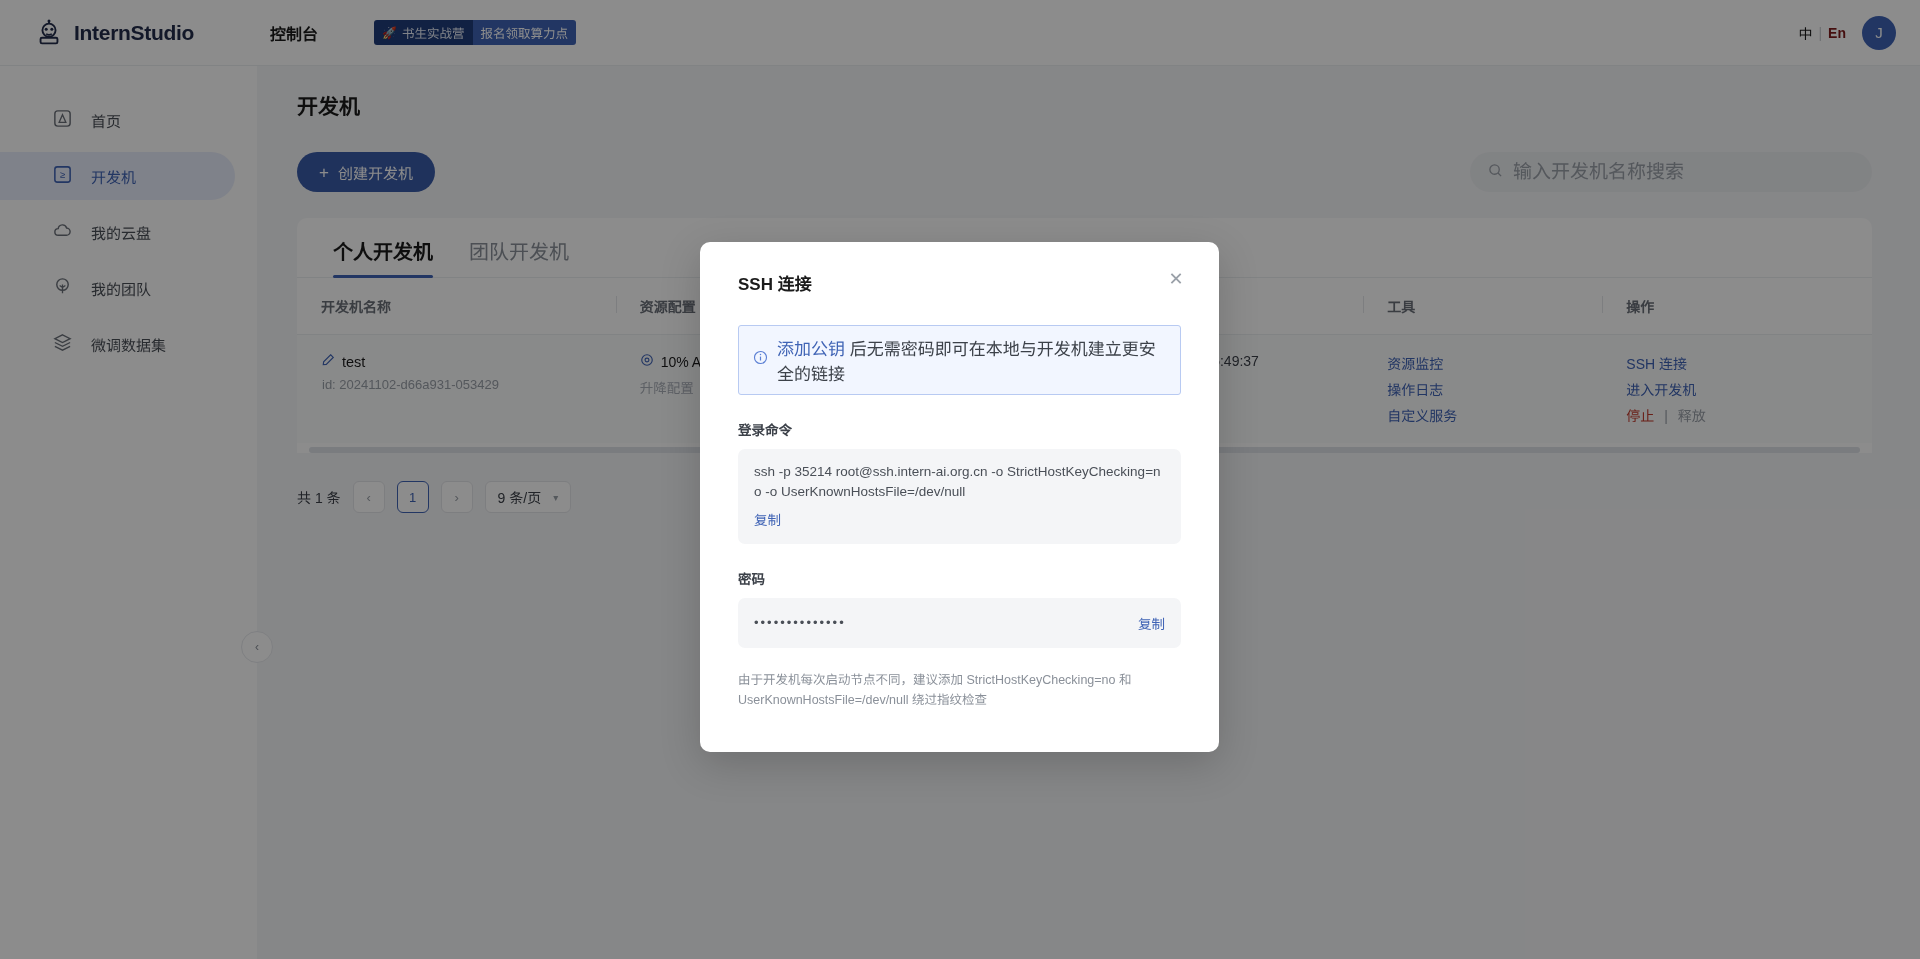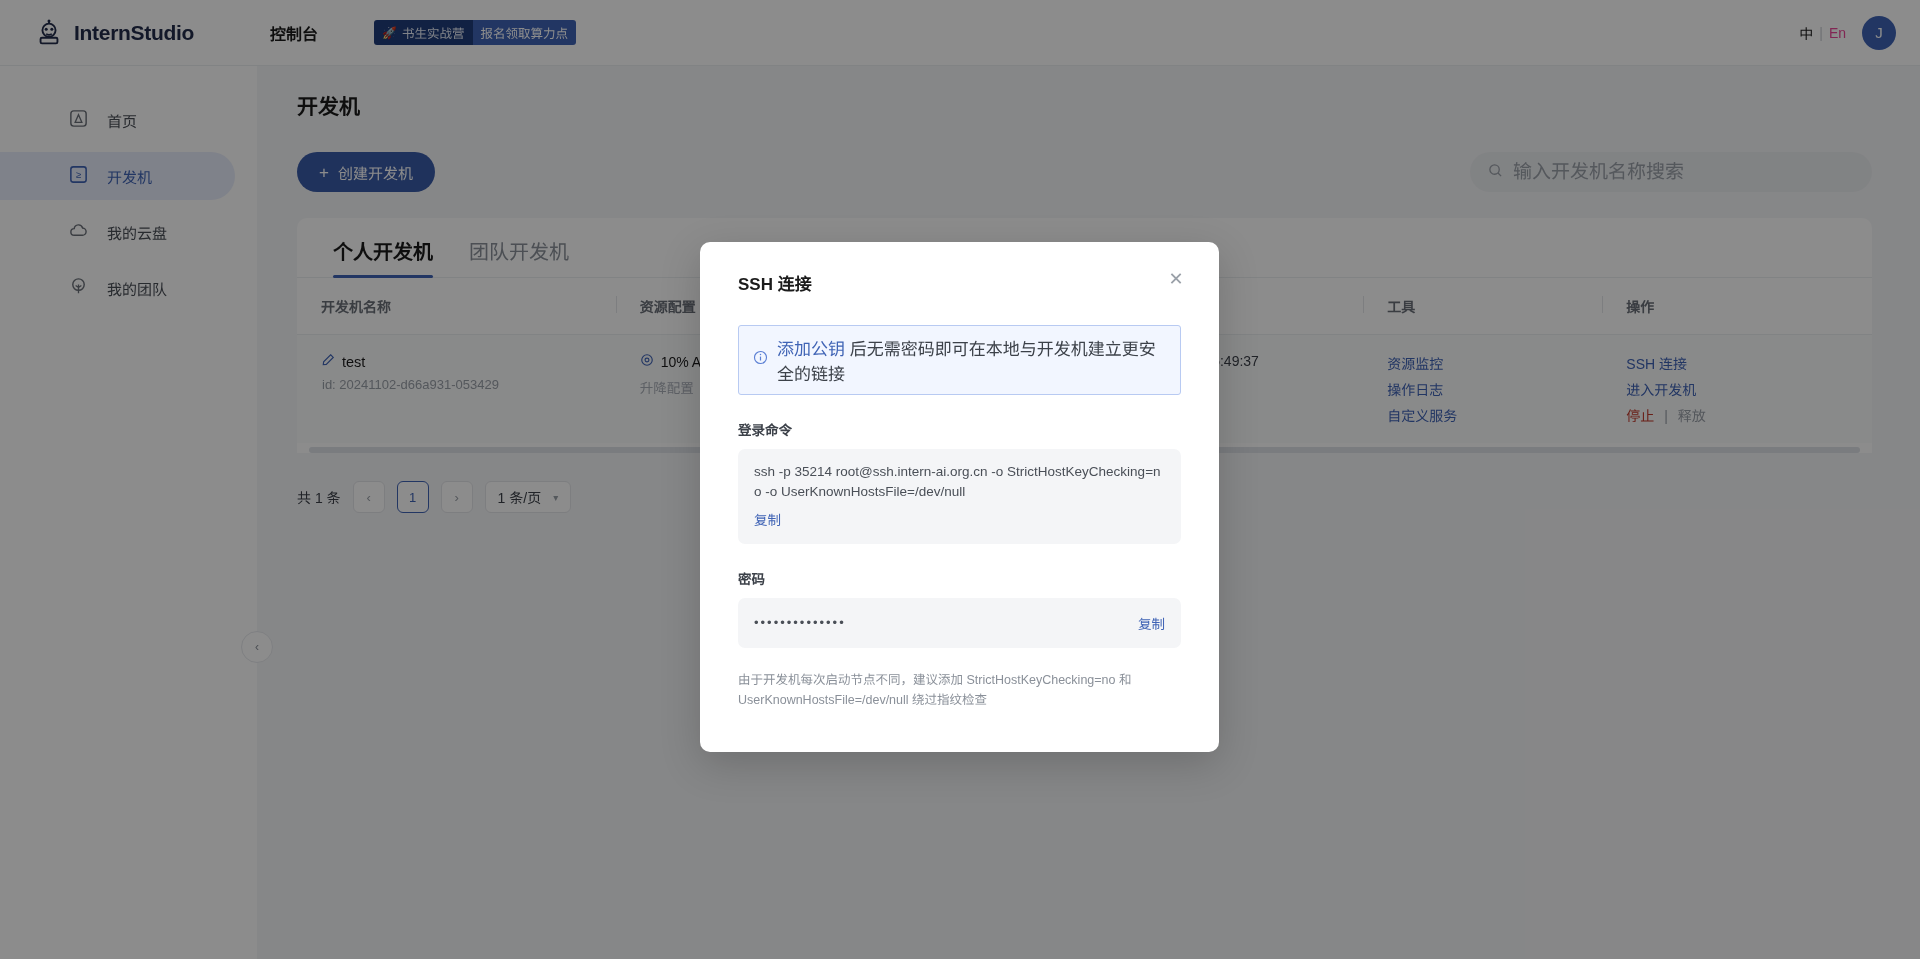--- a/index.html
+++ b/index.html
@@ -51,39 +51,39 @@
     padding: 0 8px; height: 100%;
     display: flex; align-items: center;
   }
   .rocket { font-size: 12px; }
   .topbar-right {
     margin-left: auto; margin-right: 24px;
     display: flex; align-items: center; gap: 16px;
   }
   .lang { font-size: 14px; color: #1b1b1b; display: flex; align-items: center; gap: 6px; }
   .lang .sep { color: #c9ccd2; }
-  .lang .en { color: #ec4899; }
+  .lang .en { color: #7f1d1d; font-weight: bold; }
   .avatar {
     width: 34px; height: 34px; border-radius: 50%;
     background: #3f63b5; color: #fff;
     display: flex; align-items: center; justify-content: center;
     font-size: 15px;
   }
 
   
   .sidebar {
     position: absolute; top: 66px; left: 0; width: 257px; height: 893px;
     background: #ffffff; padding-top: 22px;
   }
   .nav-item {
     position: relative;
     height: 48px; margin: 8px 22px 8px 0;
     border-radius: 0 24px 24px 0;
     display: flex; align-items: center; gap: 18px;
-    padding-left: 68px;
+    padding-left: 52px;
     font-size: 15px; color: #4a4f57;
     cursor: pointer;
   }
   .nav-item.active { background: #e8edfb; color: #3f63b5; font-weight: 500; }
   .nav-item svg { flex: 0 0 auto; }
   .collapse-handle {
     position: absolute; top: 565px; left: 241px;
     width: 32px; height: 32px; border-radius: 50%;
     background: #ffffff; border: 1px solid #e7e9ed;
     display: flex; align-items: center; justify-content: center;
@@ -302,20 +302,30 @@
         <span>我的云盘</span>
       </div>
       <div class="nav-item">
         <span>
           <svg width="21" height="21" viewBox="0 0 22 22">
               <circle cx="11" cy="9" r="6" fill="none" stroke="#6b7079" stroke-width="1.5"></circle>
               <path d="M11 9 L11 18 M11 12 L8 10 M11 12 L14 10" stroke="#6b7079" stroke-width="1.4" fill="none"></path>
             </svg>
         </span>
         <span>我的团队</span>
+      </div>
+      <div class="nav-item">
+        <span>
+          <svg width="21" height="21" viewBox="0 0 22 22">
+              <path d="M11 3 L19 7 L11 11 L3 7 Z" fill="none" stroke="#6b7079" stroke-width="1.4"></path>
+              <path d="M3 11 L11 15 L19 11" fill="none" stroke="#6b7079" stroke-width="1.4"></path>
+              <path d="M3 15 L11 19 L19 15" fill="none" stroke="#6b7079" stroke-width="1.4"></path>
+            </svg>
+        </span>
+        <span>微调数据集</span>
       </div>
       <div class="collapse-handle">
         <span>‹</span>
       </div>
     </div>
 
     <div class="content">
       <div class="page-title">开发机</div>
 
       <div class="toolbar">
@@ -415,21 +425,21 @@
       <div class="pagination">
         <span>共 1 条</span>
         <button class="pg-btn">
           <span>‹</span>
         </button>
         <button class="pg-btn current">1</button>
         <button class="pg-btn">
           <span>›</span>
         </button>
         <div class="pg-size">
-          <span>1 条/页</span>
+          <span>9 条/页</span>
           <span class="caret">▾</span>
         </div>
       </div>
     </div>
   </div>
 
   <div class="dim-overlay"></div>
 
   <div class="modal">
     <div class="modal-title">SSH 连接</div>

